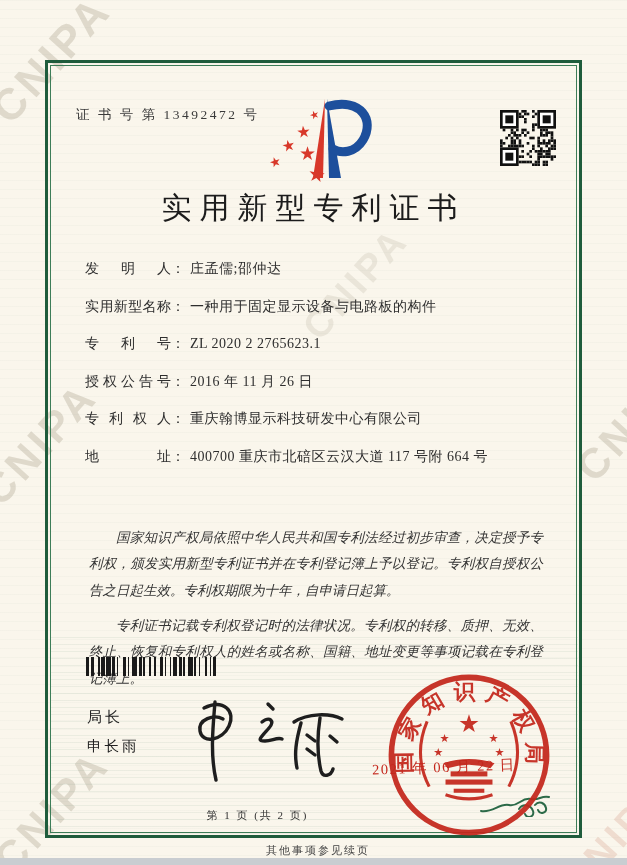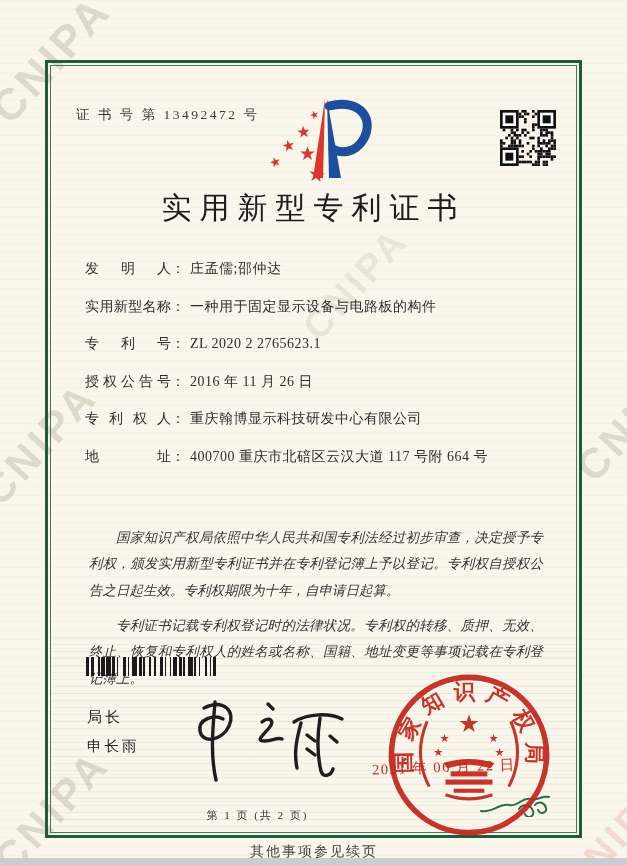--- a/index.html
+++ b/index.html
@@ -82,22 +82,22 @@
   .seal-date{
     position:absolute;left:372px;top:758px;z-index:5;
     font-size:14.5px;color:#c4271c;letter-spacing:1.5px;white-space:nowrap;
     transform:rotate(-2deg);font-weight:500;
   }
   .page-no{
     position:absolute;left:0;top:808px;width:515px;text-align:center;
     font-size:11px;color:#333;letter-spacing:2px;z-index:3;
   }
   .footer-note{
-    position:absolute;left:250px;top:843px;
-    font-size:14px;color:#444;letter-spacing:2px;z-index:3;
+    position:absolute;left:266px;top:843px;
+    font-size:11px;color:#444;letter-spacing:2px;z-index:3;
   }
   .bottom-strip{
     position:absolute;left:0;bottom:0;width:627px;height:7px;
     background:#c9cdd1;z-index:6;
   }
 </style>
 </head>
 <body>
 
 <div class="page">

